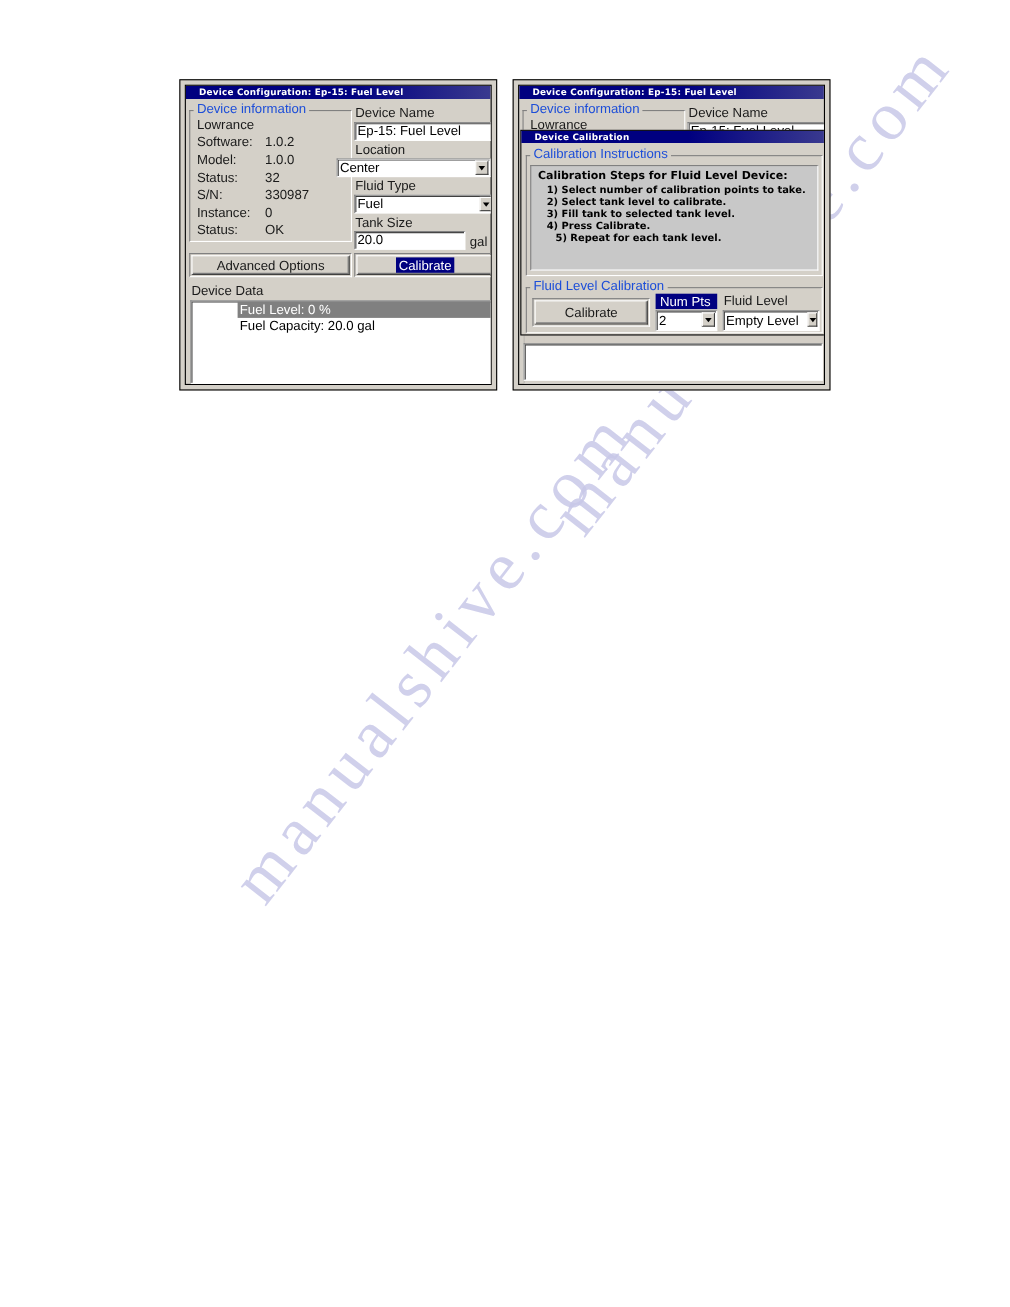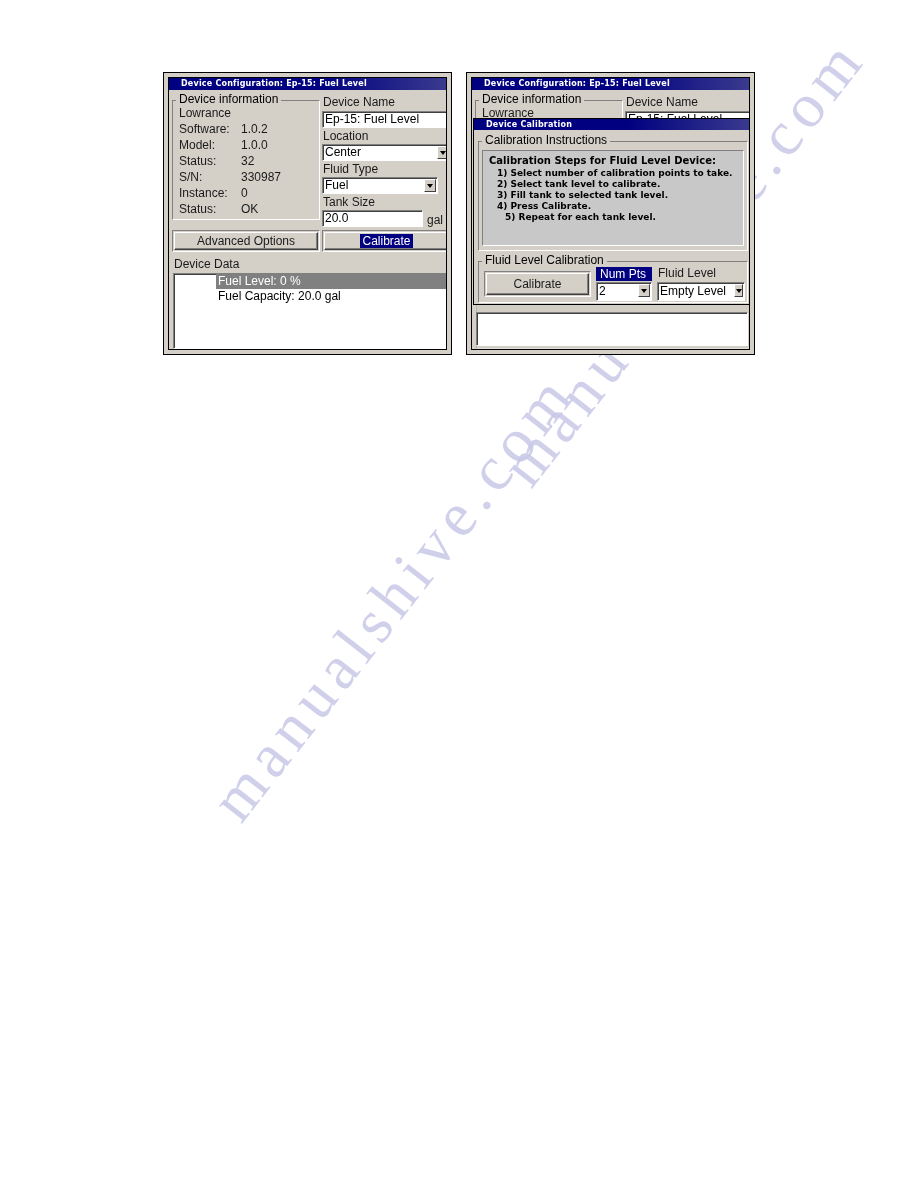--- a/index.html
+++ b/index.html
@@ -80,21 +80,21 @@
     box-sizing: border-box;
   }
   .group-title {
     position: absolute;
     top: -9px;
     left: 3px;
     background: #d4d0c8;
     padding: 0 3px;
     font-size: 12px;
     white-space: nowrap;
-    color: #000000;
+    color: #1d4ed8;
   }
 
   
   .lbl {
     position: absolute;
     font-size: 12px;
     white-space: nowrap;
     color: #1a1a1a;
     line-height: 13px;
   }
@@ -281,27 +281,27 @@
     <div class="lbl" style="left:10px; top:109px;">Instance:</div>
     <div class="lbl" style="left:72px; top:109px;">0</div>
 
     <div class="lbl" style="left:10px; top:125px;">Status:</div>
     <div class="lbl" style="left:72px; top:125px;">OK</div>
 
     <div class="lbl" style="left:154px; top:18px;">Device Name</div>
     <div class="field" style="left:153px; top:33px; width:129px; height:17px;">Ep-15: Fuel Level</div>
 
     <div class="lbl" style="left:154px; top:52px;">Location</div>
-    <div class="combo" style="left:153px; top:66px; width:129px; height:17px;">
+    <div class="combo" style="left:137px; top:66px; width:140px; height:17px;">
       <div class="field">Center</div>
       <div class="combo-arrow"></div>
     </div>
 
     <div class="lbl" style="left:154px; top:85px;">Fluid Type</div>
-    <div class="combo" style="left:153px; top:99px; width:116px; height:17px;">
+    <div class="combo" style="left:153px; top:99px; width:128px; height:17px;">
       <div class="field">Fuel</div>
       <div class="combo-arrow"></div>
     </div>
 
     <div class="lbl" style="left:154px; top:118px;">Tank Size</div>
     <div class="field" style="left:153px; top:132px; width:101px; height:17px;">20.0</div>
     <div class="lbl" style="left:258px; top:136px;">gal</div>
 
     <div class="btn-outer" style="left:3px; top:152px; width:148px; height:22px;"></div>
     <div class="btn" style="left:5px; top:154px; width:144px; height:18px;">Advanced Options</div>

